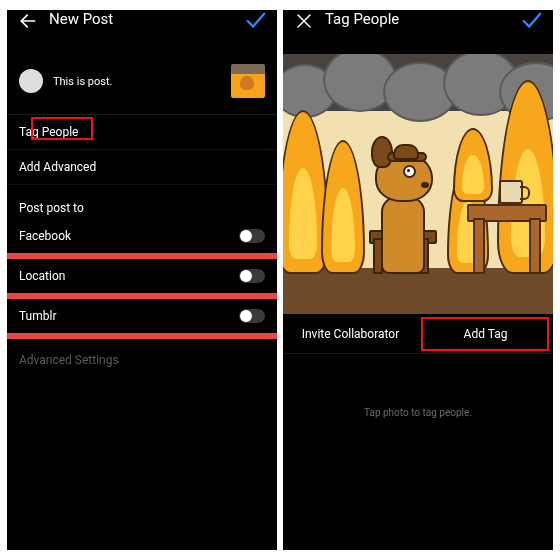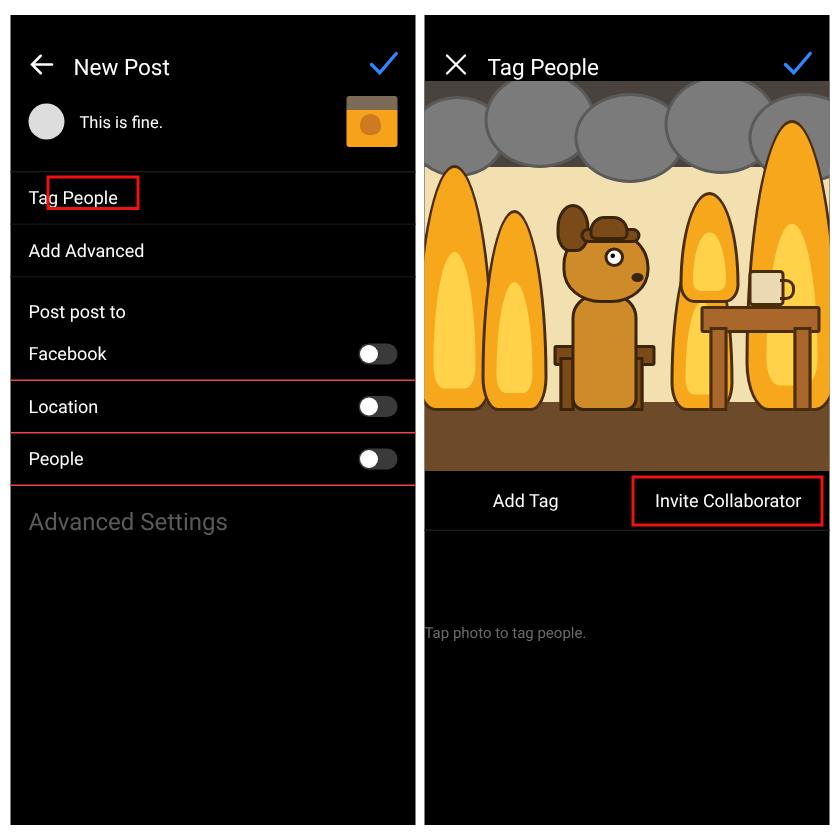--- a/index.html
+++ b/index.html
@@ -29,21 +29,21 @@
     font-size: 12px;
     position: relative;
     box-sizing: border-box;
   }
   .phone + .phone { margin-left: 6px; }
 
   
   .titlebar {
     height: 44px;
     display: flex;
-    align-items: flex-end;
+    align-items: flex-start;
     padding: 0 10px;
   }
   .title-text {
     font-size: 15px;
     padding-left: 10px;
     flex: 1;
   }
   .back-icon, .close-icon { width: 22px; height: 22px; display:flex; align-items:center; justify-content:center;}
   .check-icon { width: 24px; height: 22px; color:#2f86ff; display:flex; align-items:center; justify-content:center;}
 
@@ -82,33 +82,33 @@
   .section-label {
     padding: 16px 12px 4px 12px;
     font-size: 12px;
     color:#fff;
   }
   .toggle-row {
     height: 34px;
     display:flex; align-items:center;
     padding: 0 12px;
     font-size: 12px;
-    border-bottom:1px solid #ef4444;
+    border-bottom:6px solid #ef4444;
   }
   .toggle-row .label { flex:1; }
   .toggle {
     width: 26px; height: 14px; border-radius: 8px;
     background:#3a3a3a; position:relative;
   }
   .toggle::after{
     content:""; position:absolute; left:1px; top:1px;
     width:12px; height:12px; border-radius:50%; background:#fff;
   }
   .adv {
-    padding: 14px 12px; font-size: 16px; color:#5a5a5a;
+    padding: 14px 12px; font-size: 12px; color:#5a5a5a;
   }
 
   .redbox {
     position: absolute;
     border: 2px solid #e11;
     box-sizing: border-box;
     pointer-events: none;
   }
 
   
@@ -171,22 +171,22 @@
   .tabs-row {
     display:flex; height:40px;
   }
   .tabs-row .tab{
     flex:1; display:flex; align-items:center; justify-content:center;
     font-size:12px; color:#fff;
     border-bottom:1px solid #1a1a1a;
   }
 
   .hint {
-    position:absolute; left:0; right:0; bottom:122px;
-    font-size:10px; color:#6a6a6a;
+    position:absolute; left:0; right:0; bottom:132px;
+    text-align:center; font-size:10px; color:#6a6a6a;
   }
 </style>
 </head>
 <body>
 
 <div class="stage">
 
   
   <div class="phone">
 
@@ -200,21 +200,21 @@
       <span class="title-text">New Post</span>
       <span class="check-icon">
         <svg width="22" height="22" viewBox="0 0 24 24" fill="none" stroke="#2f86ff" stroke-width="2.5" stroke-linecap="round">
             <path d="M4 12l6 6L22 4"></path>
           </svg>
       </span>
     </div>
 
     <div class="caption-row">
       <div class="avatar"></div>
-      <div class="caption-text">This is fine.</div>
+      <div class="caption-text">This is post.</div>
       <div class="thumb"></div>
     </div>
 
     <div class="hr"></div>
 
     <div class="list-row">
       <span>Tag People</span>
     </div>
     <div class="redbox" style="left:24px; top:107px; width:62px; height:23px;"></div>
 
@@ -226,21 +226,21 @@
 
     <div class="toggle-row">
       <span class="label">Facebook</span>
       <span class="toggle"></span>
     </div>
     <div class="toggle-row">
       <span class="label">Location</span>
       <span class="toggle"></span>
     </div>
     <div class="toggle-row">
-      <span class="label">People</span>
+      <span class="label">Tumblr</span>
       <span class="toggle"></span>
     </div>
 
     <div class="adv">Advanced Settings</div>
 
   </div>
 
   
   <div class="phone">
 
@@ -301,24 +301,24 @@
         <div class="ear"></div>
         <div class="brim"></div>
         <div class="hat"></div>
         <div class="eye"></div>
         <div class="nose"></div>
       </div>
     </div>
 
     <div class="tabs-row">
       <div class="tab">
+        <span>Invite Collaborator</span>
+      </div>
+      <div class="tab">
         <span>Add Tag</span>
-      </div>
-      <div class="tab">
-        <span>Invite Collaborator</span>
       </div>
     </div>
     <div class="redbox" style="left:138px; top:307px; width:128px; height:34px;"></div>
 
     <div class="hint">Tap photo to tag people.</div>
   </div>
 
 </div>
 
 </body></html>

